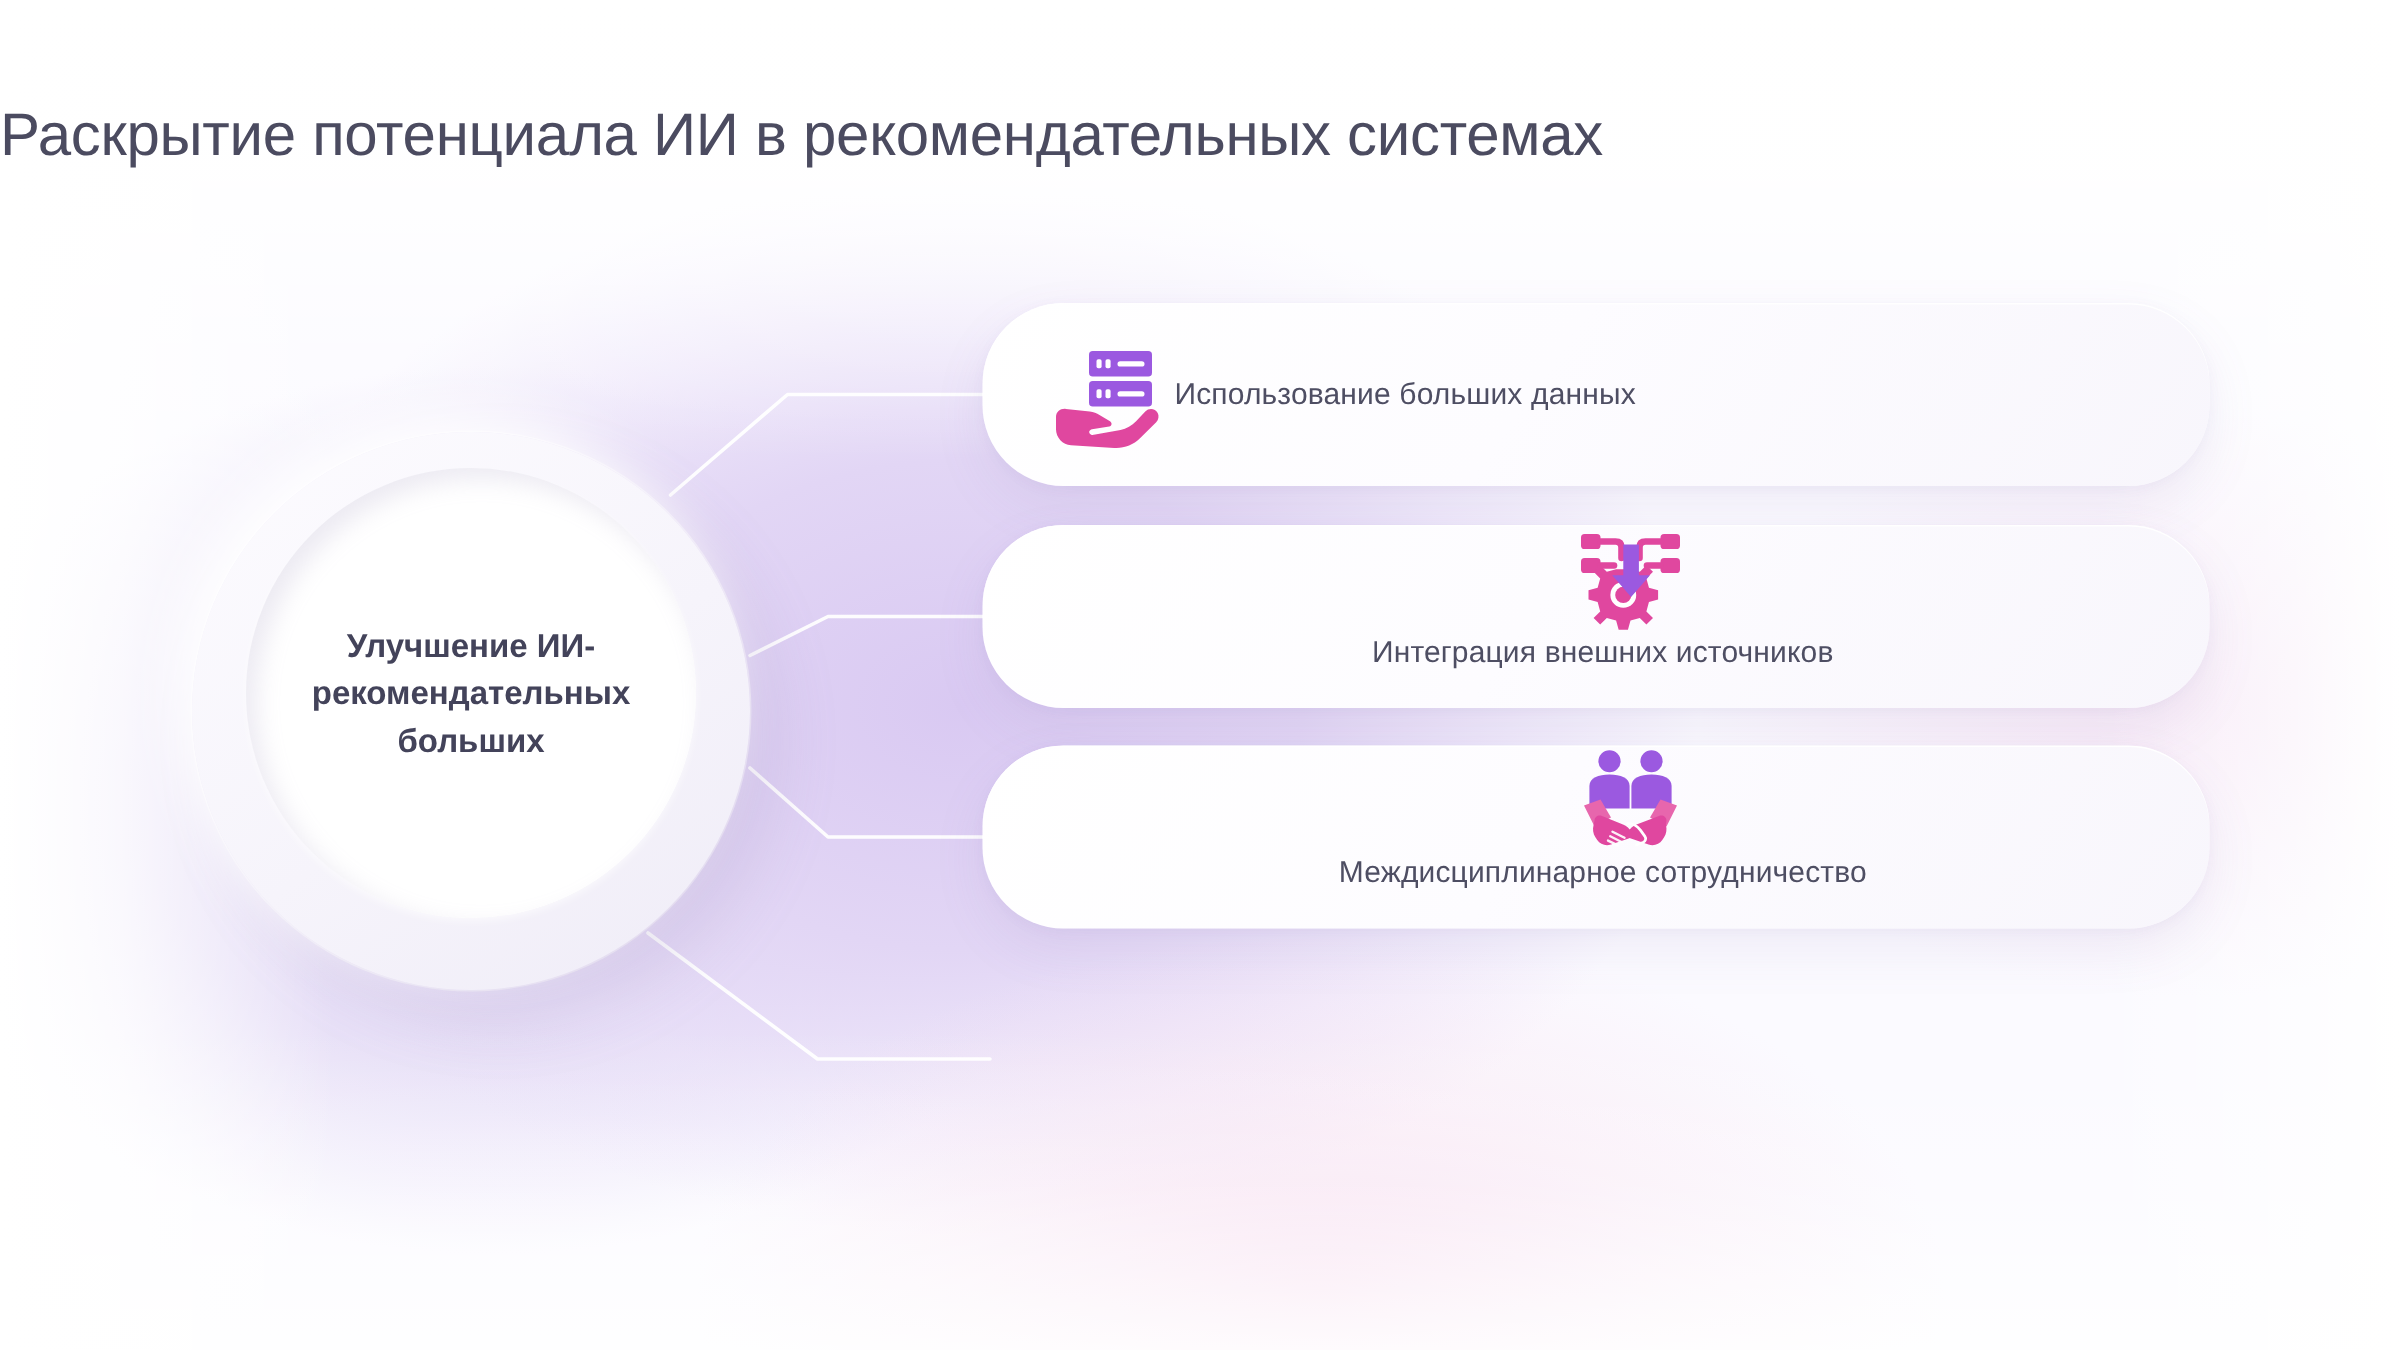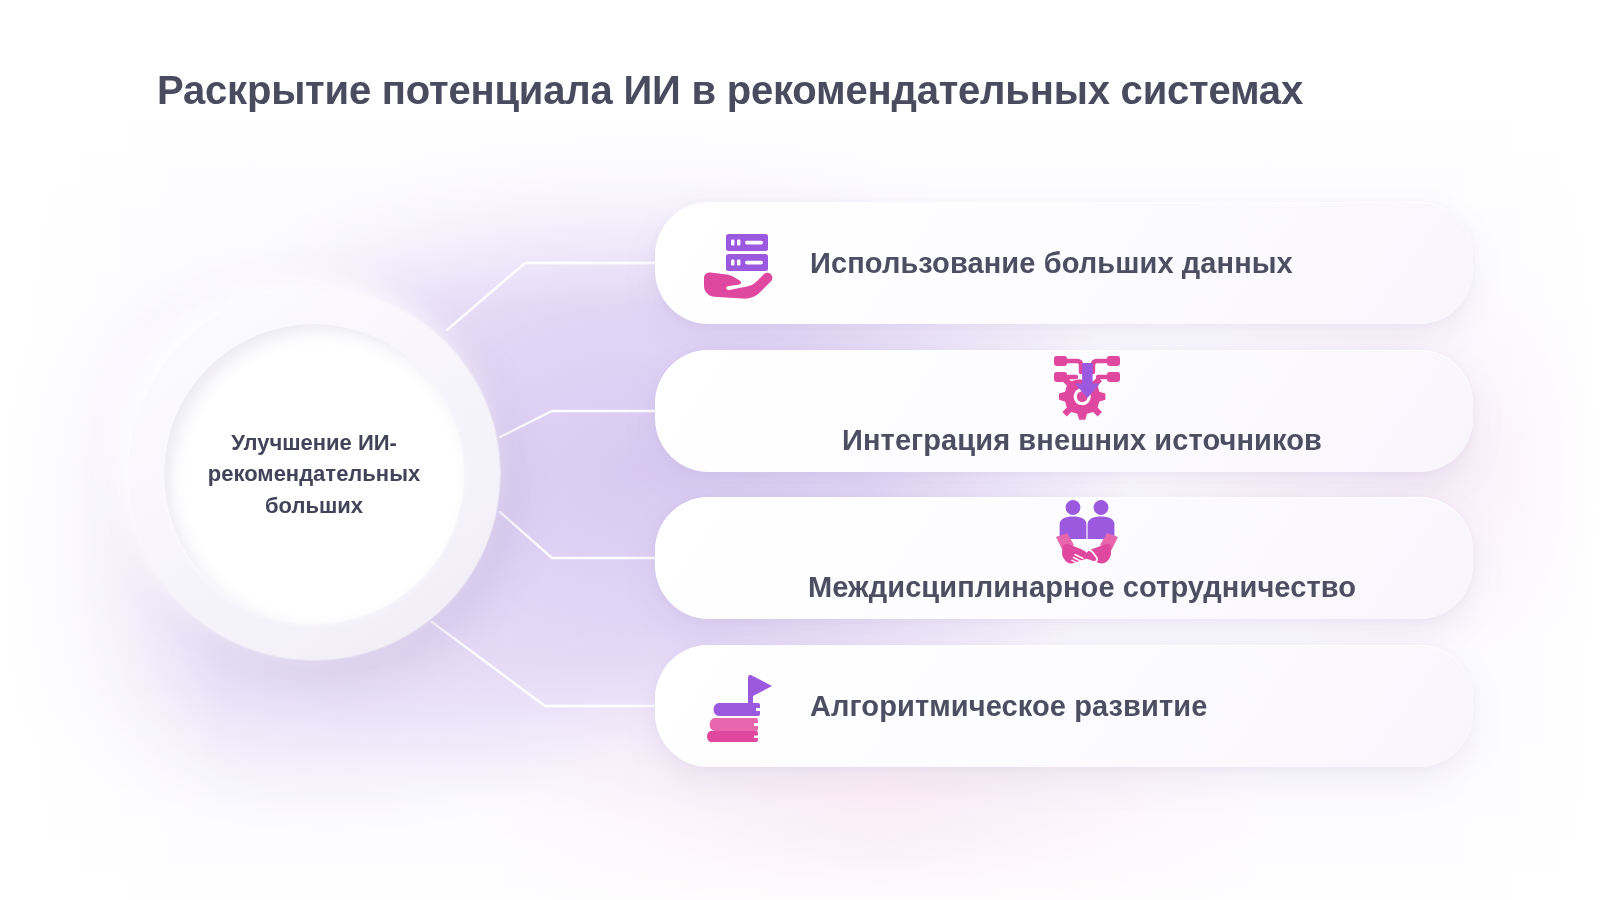--- a/index.html
+++ b/index.html
@@ -48,23 +48,22 @@
       linear-gradient(90deg, #ffffff 0%, rgba(255,255,255,0.75) 5%, rgba(255,255,255,0) 14%),
       linear-gradient(270deg, #ffffff 0%, rgba(255,255,255,0.6) 4%, rgba(255,255,255,0) 13%);
   }
 
   
   .title {
     position: absolute;
     top: 68px;
     left: 0;
     width: 1460px;
-    text-align: center;
     font-size: 40px;
-    font-weight: bold;
+    font-weight: normal;
     letter-spacing: -0.2px;
     color: #4b4b60;
     z-index: 6;
   }
 
   
   .connectors {
     position: absolute;
     inset: 0;
     z-index: 2;
@@ -85,21 +84,21 @@
     border-radius: 50%;
     background: linear-gradient(145deg, #fdfcff 0%, #f6f4fb 55%, #efecf7 100%);
     box-shadow:
       -14px -14px 34px rgba(255,255,255,0.95),
       18px 20px 42px rgba(150,135,185,0.18),
       0 0 0 1px rgba(255,255,255,0.5);
   }
   .hub-inner {
     position: absolute;
     left: 36px;
-    top: 36px;
+    top: 24px;
     width: 300px;
     height: 300px;
     border-radius: 50%;
     background: #ffffff;
     box-shadow:
       inset 7px 7px 16px rgba(160,148,190,0.20),
       inset -6px -6px 14px rgba(255,255,255,0.9),
       0 2px 6px rgba(255,255,255,0.6);
     display: flex;
     align-items: center;
@@ -138,23 +137,23 @@
   .card-icon {
     flex: 0 0 auto;
     width: 74px;
     height: 74px;
     margin-left: 45px;
     display: flex;
     align-items: center;
     justify-content: center;
   }
   .card-label {
-    margin-left: 36px;
-    font-size: 29px;
-    font-weight: bold;
+    margin-left: 9px;
+    font-size: 20px;
+    font-weight: normal;
     color: #4e4e63;
     letter-spacing: 0.1px;
     white-space: nowrap;
   }
 </style>
 </head>
 <body>
 
 <div id="infographic">
 
@@ -250,31 +249,14 @@
           <line x1="25" y1="57.5" x2="33" y2="61.5"></line>
           <line x1="23.5" y1="60.5" x2="31" y2="64.3"></line>
           <line x1="22" y1="63.4" x2="28.6" y2="66.6"></line>
         </g>
         <path d="M35 52 C38.4 52 41.6 53.6 43.6 56.4 L46.6 60.6 C47.6 62 47 64 45.4 64.6 L41 66.2" fill="none" stroke="#ffffff" stroke-width="1.8" stroke-linecap="round"></path>
       </svg>
     </div>
     <div class="card-label">Междисциплинарное сотрудничество</div>
   </div>
 
-  <div class="card card-4">
-    <div class="card-icon">
-      <svg width="74" height="74" viewBox="0 0 74 74">
-
-        <rect x="48" y="6" width="5" height="32" rx="2.4" fill="#9b59e0"></rect>
-
-        <path d="M53 7 L72 17 L53 27 Z" fill="#9b59e0"></path>
-
-        <path d="M18 34 h40 a2 2 0 0 1 2 2 v3 h-4 v3 h4 v3 a2 2 0 0 1 -2 2 H18 a7 7 0 0 1 0 -13 Z" fill="#9b59e0"></path>
-
-        <path d="M14 49 h42 a2 2 0 0 1 2 2 v3 h-4 v3 h4 v3 a2 2 0 0 1 -2 2 H14 a7 7 0 0 1 0 -13 Z" fill="#e766ad"></path>
-
-        <path d="M10 62 h46 a2 2 0 0 1 2 2 v2.4 h-4 v2.6 h4 v2 a2 2 0 0 1 -2 2 H10 a6.5 6.5 0 0 1 0 -11 Z" fill="#e0479f"></path>
-      </svg>
-    </div>
-    <div class="card-label">Алгоритмическое развитие</div>
-  </div>
 
 </div>
 
 </body></html>

